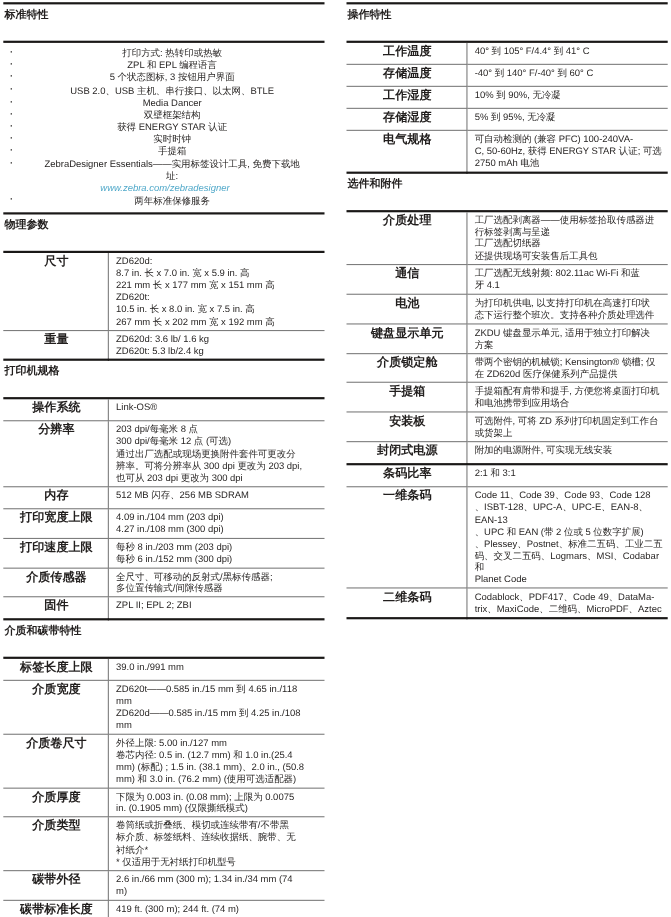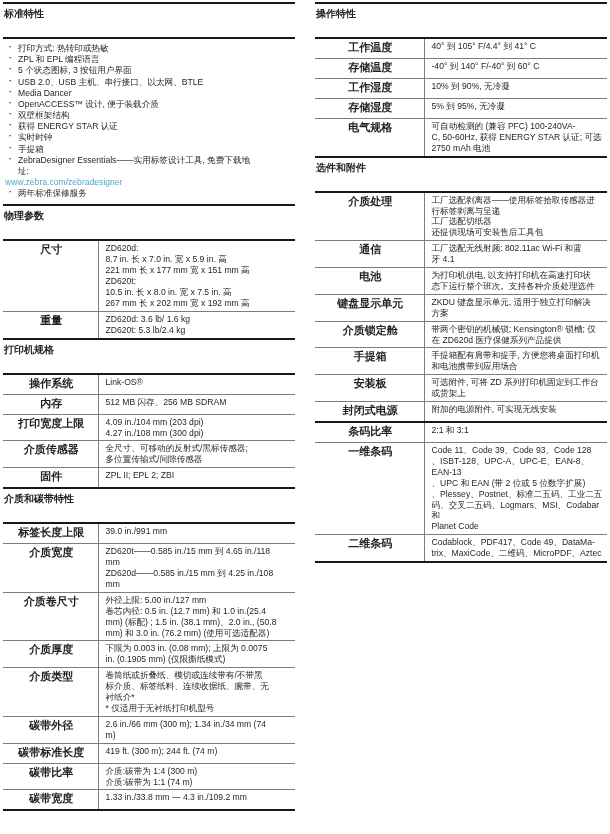--- a/index.html
+++ b/index.html
@@ -36,31 +36,32 @@
     padding: 4px 0 5px 0;
     border-bottom: 2px solid #1a1817;
     font-size: 8.6px;
     line-height: 1.3;
   }
   .feat li {
     position: relative;
     padding-left: 15px;
     white-space: pre-line;
     overflow-wrap: break-word;
+    text-align: center;
   }
   .feat li::before {
     content: "·";
     position: absolute;
     left: 6px;
     top: -1px;
     font-weight: 700;
   }
   .feat li.link-row { padding-left: 2px; }
   .feat li.link-row::before { content: none; }
-  .feat a { color: #4fa8c9; text-decoration: none; }
+  .feat a { color: #4fa8c9; text-decoration: none; font-style: italic; }
   
   table.spec {
     width: 100%;
     border-collapse: collapse;
     table-layout: fixed;
     border-bottom: 2px solid #1a1817;
   }
   table.spec th {
     width: 95px;
     text-align: center;
@@ -93,21 +94,20 @@
   <div class="col col-left">
 
     <section>
       <h2 class="sec-title">标准特性</h2>
       <ul class="feat">
         <li>打印方式: 热转印或热敏</li>
         <li>ZPL 和 EPL 编程语言</li>
         <li>5 个状态图标, 3 按钮用户界面</li>
         <li>USB 2.0、USB 主机、串行接口、以太网、BTLE</li>
         <li>Media Dancer</li>
-        <li>OpenACCESS™ 设计, 便于装载介质</li>
         <li>双壁框架结构</li>
         <li>获得 ENERGY STAR 认证</li>
         <li>实时时钟</li>
         <li>手提箱</li>
         <li>ZebraDesigner Essentials——实用标签设计工具, 免费下载地
 址:</li>
         <li class="link-row"><a href="#">www.zebra.com/zebradesigner</a></li>
         <li>两年标准保修服务</li>
       </ul>
     </section>
@@ -136,27 +136,40 @@
 
     <section>
       <h2 class="sec-title">打印机规格</h2>
       <table class="spec">
         <tbody>
             <tr>
           <th>操作系统</th>
           <td>Link-OS®</td>
         </tr>
         <tr>
+          <th>分辨率</th>
+          <td>203 dpi/每毫米 8 点
+300 dpi/每毫米 12 点 (可选)
+通过出厂选配或现场更换附件套件可更改分
+辨率。可将分辨率从 300 dpi 更改为 203 dpi,
+也可从 203 dpi 更改为 300 dpi</td>
+        </tr>
+        <tr>
           <th>内存</th>
           <td>512 MB 闪存、256 MB SDRAM</td>
         </tr>
         <tr>
           <th>打印宽度上限</th>
           <td>4.09 in./104 mm (203 dpi)
 4.27 in./108 mm (300 dpi)</td>
+        </tr>
+        <tr>
+          <th>打印速度上限</th>
+          <td>每秒 8 in./203 mm (203 dpi)
+每秒 6 in./152 mm (300 dpi)</td>
         </tr>
         <tr>
           <th>介质传感器</th>
           <td>全尺寸、可移动的反射式/黑标传感器;
 多位置传输式/间隙传感器</td>
         </tr>
         <tr>
           <th>固件</th>
           <td>ZPL II; EPL 2; ZBI</td>
         </tr>

